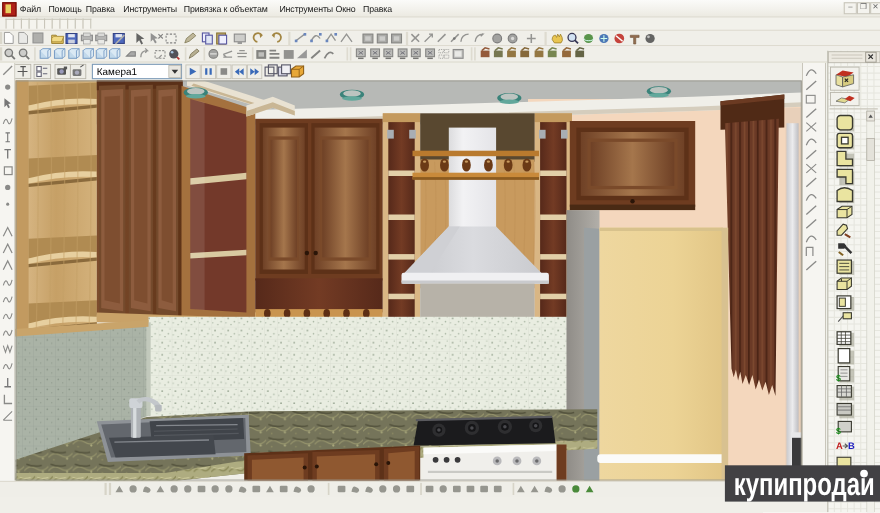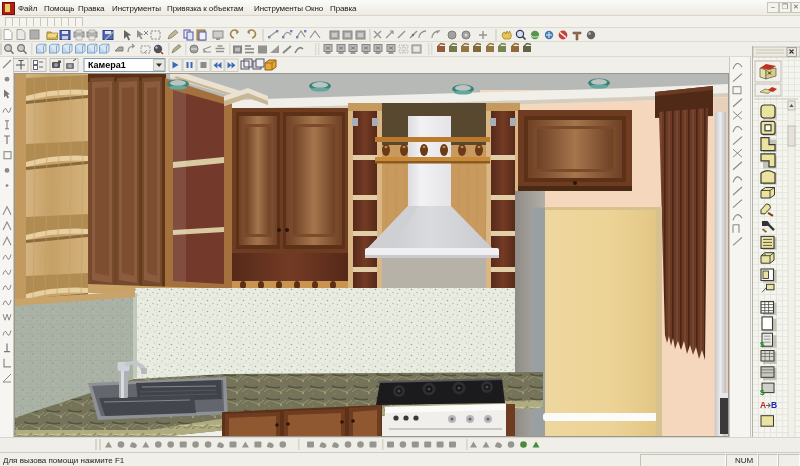--- a/index.html
+++ b/index.html
@@ -6,21 +6,21 @@
 #win{position:relative;width:800px;height:466px;background:#f0efe9;font-family:"Liberation Sans",sans-serif;overflow:hidden;}
 #menubar{position:absolute;left:0;top:0;width:800px;height:15px;background:linear-gradient(#fbfbf9,#eceae2);border-bottom:1px solid #d8d5ca;}
 .mi{position:absolute;top:3.5px;font-size:8px;color:#1a1a1a;letter-spacing:-0.1px;}
 #appicon{position:absolute;left:2px;top:2px;width:11px;height:11px;background:#b02018;border:1px solid #701008;}
 #appicon b{position:absolute;left:2px;top:1px;width:5px;height:8px;background:#e8d060;}
 .wb{position:absolute;top:2px;width:10px;height:9px;border:1px solid #c8c5ba;background:#f4f3ee;color:#666;font-size:7px;line-height:8px;text-align:center;}
 #stubs{position:absolute;left:0;top:16px;width:800px;height:11px;background:#f2f1eb;border-bottom:1px solid #dddacf;}
 .stub{position:absolute;top:1px;width:6px;height:8px;border:1px solid #c9c6ba;border-bottom:none;background:#f5f4ee;}
 #tb1{position:absolute;left:0;top:28px;}
 #tb2{position:absolute;left:0;top:42px;}
-#tb3{position:absolute;left:0;top:57px;font-weight:bold;}
+#tb3{position:absolute;left:0;top:57px;}
 #leftbar{position:absolute;left:0;top:57px;}
 #scene{position:absolute;left:14px;top:73px;}
 #rightbar{position:absolute;left:729px;top:57px;}
 #rpanel{position:absolute;left:752px;top:46px;}
 #btoolbar{position:absolute;left:0;top:437px;}
 #statusbar{position:absolute;left:0;top:452px;width:800px;height:14px;background:#f0efe9;border-top:1px solid #cfccc1;}
 #sbtext{position:absolute;left:3px;top:3px;font-size:8px;color:#222;}
 .sbx{position:absolute;top:1px;height:11px;border-left:1px solid #c4c1b6;border-top:1px solid #c4c1b6;border-right:1px solid #fff;border-bottom:1px solid #fff;}
 #num{position:absolute;left:735px;top:3px;font-size:8px;color:#222;}
 #wm{position:absolute;left:659px;top:423px;width:141px;height:33px;background:#424144;}
@@ -785,21 +785,17 @@
         <rect x="424.2" y="4.5" width="7" height="6" rx="1" fill="#96968f"></rect>
         <rect x="436.6" y="4.5" width="7" height="6" rx="1" fill="#96968f"></rect>
         <rect x="449.0" y="4.5" width="7" height="6" rx="1" fill="#96968f"></rect>
         <path d="M470.0 10.5 l3.5 -6 l3.5 6 z" fill="#96968f"></path>
         <path d="M482.5 10.5 l3.5 -6 l3.5 6 z" fill="#96968f"></path>
         <path d="M495.0 10 q1 -5.5 3.5 -4.5 q3.5 1 3.5 3.5 q-1 2.8 -3.5 1.8 z" fill="#96968f"></path>
         <circle cx="511.0" cy="7.5" r="3.3" fill="#96968f"></circle>
         <circle cx="523.5" cy="7.5" r="3.3" fill="#4a8a3a"></circle>
         <path d="M532.5 10.5 l3.5 -6 l3.5 6 z" fill="#4a8a3a"></path>
       </svg></div>
-  <div id="statusbar">
-    <span id="sbtext">Для вызова помощи нажмите F1</span>
-    <div class="sbx" style="left:640px;width:84px"></div>
-    <div class="sbx" style="left:726px;width:30px"></div>
-    <div class="sbx" style="left:758px;width:18px"></div>
-    <div class="sbx" style="left:778px;width:20px"></div>
-    <span id="num">NUM</span>
-  </div>
+  <div id="wm">
+      <span id="wmtext">купипродаи</span>
+      <div id="wmdot"></div>
+    </div>
 </div>
 
 </body></html>

